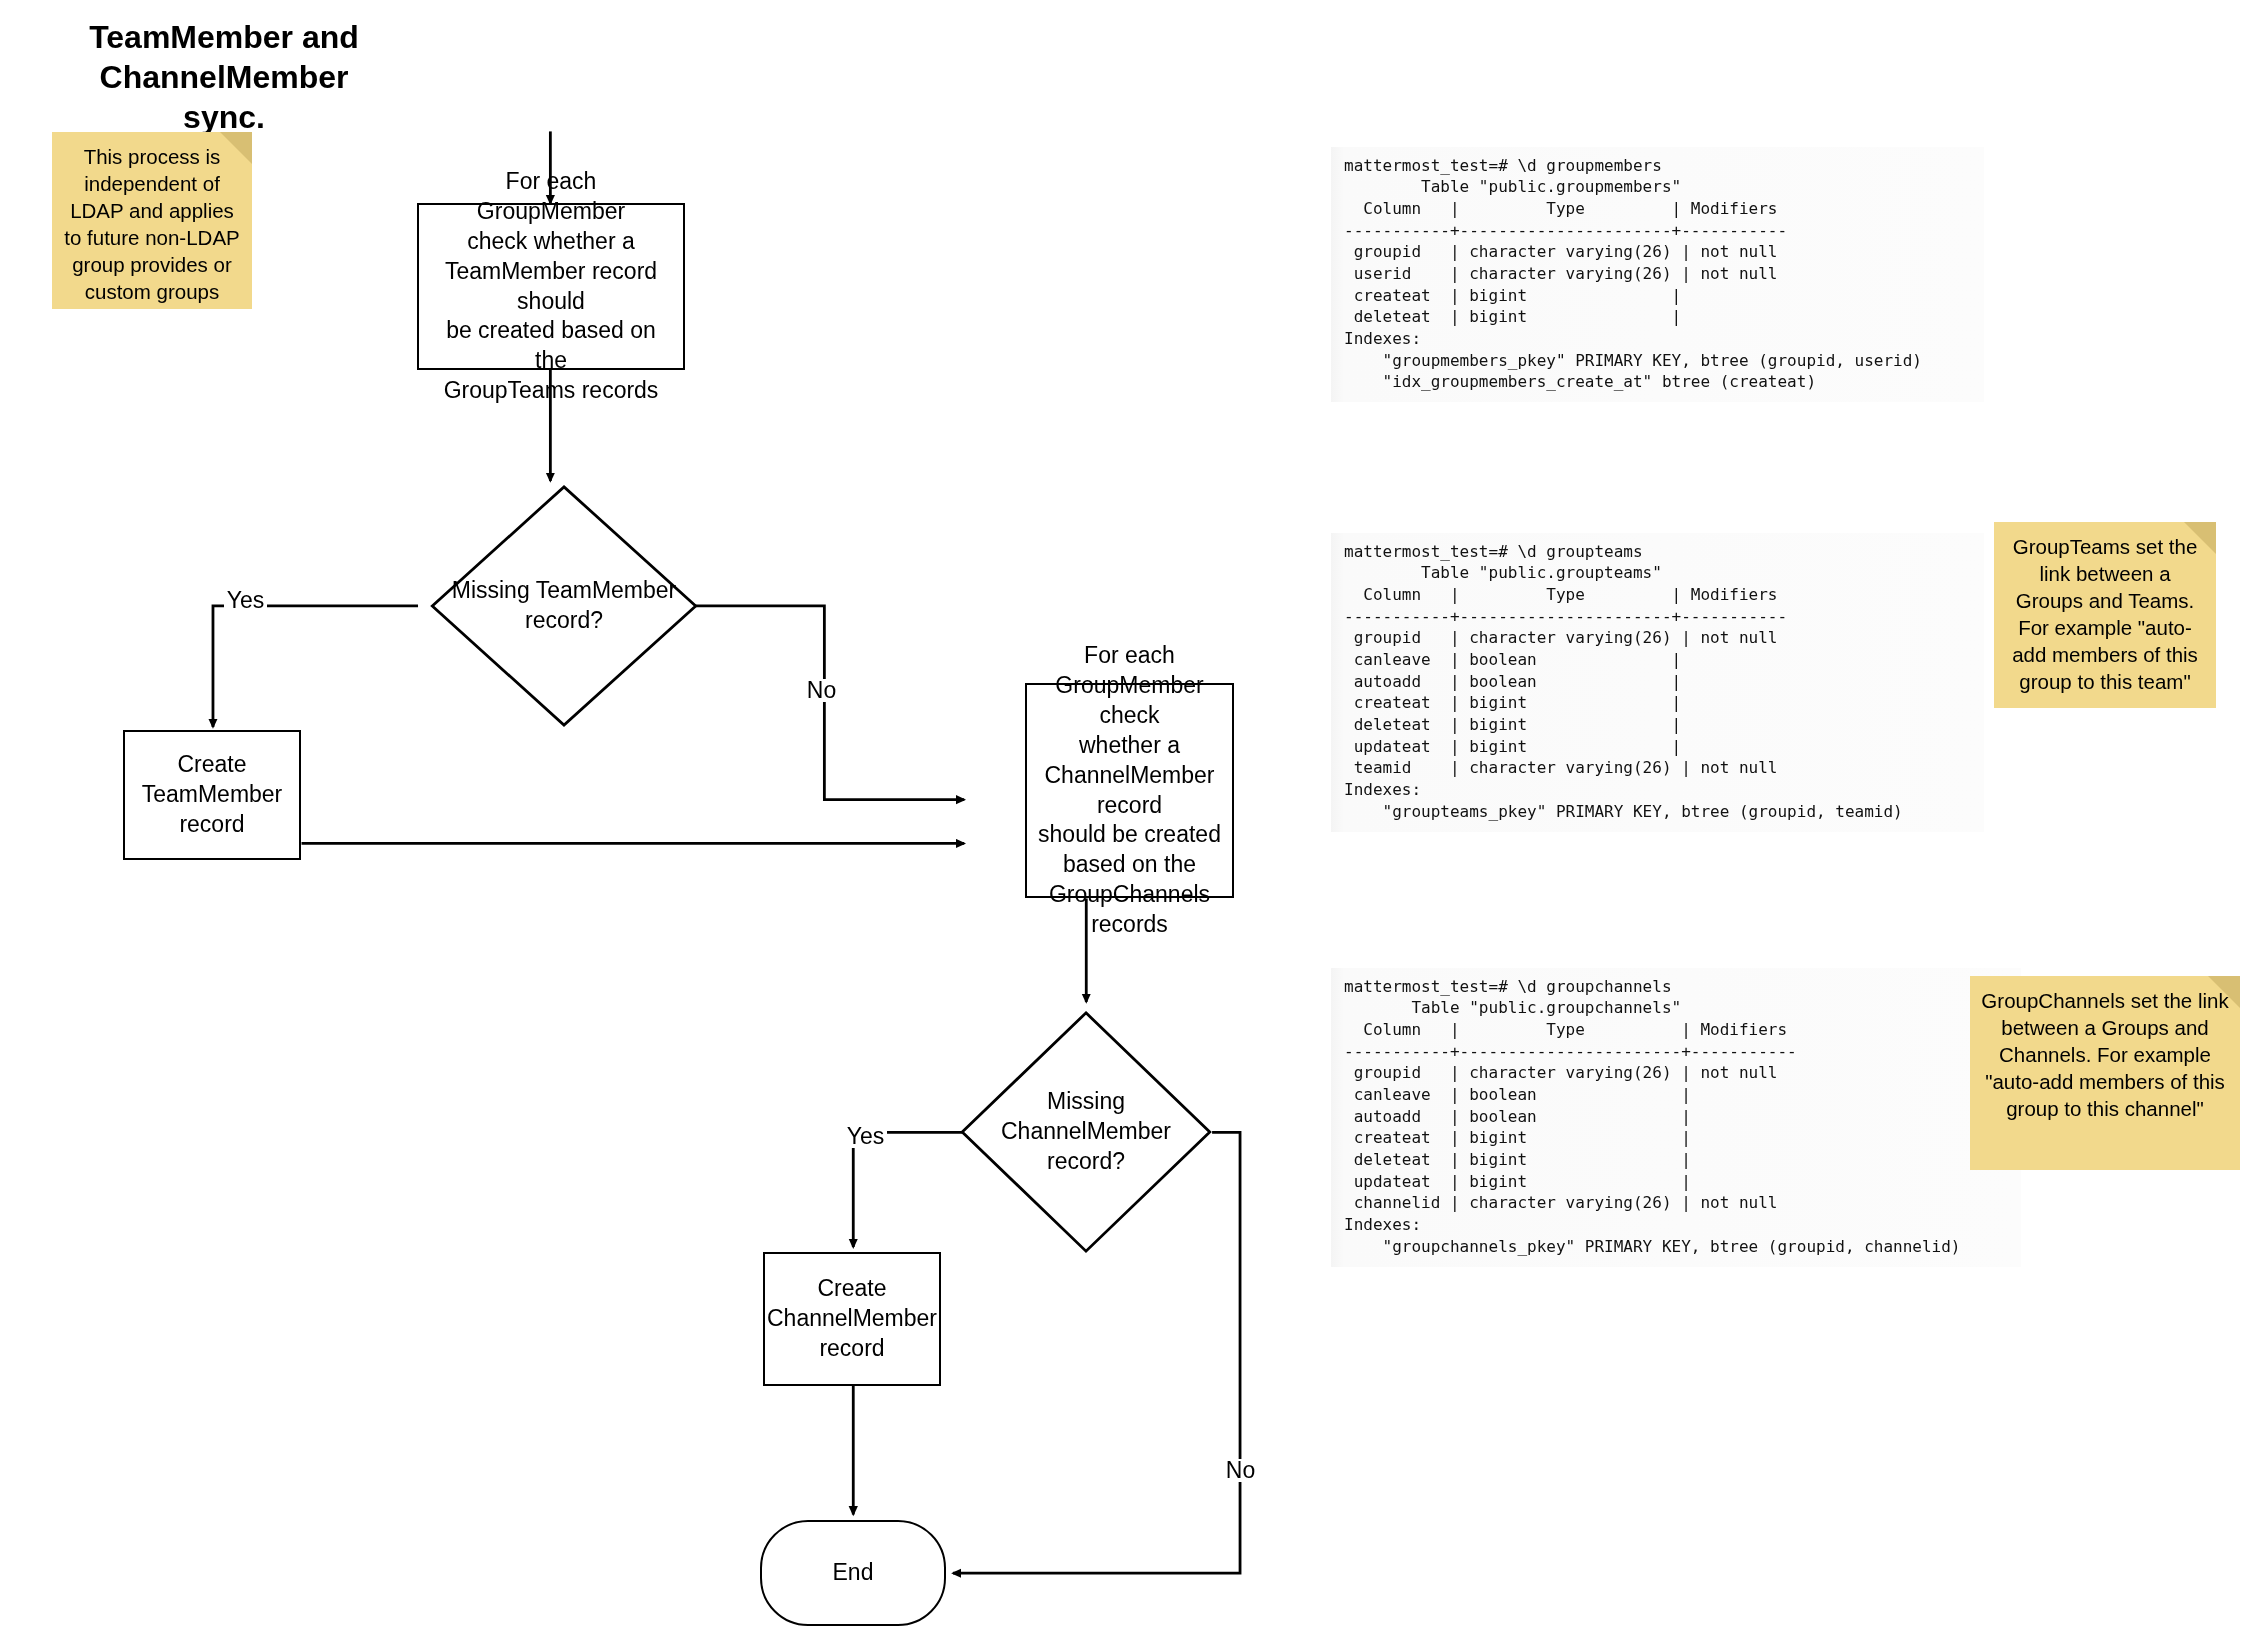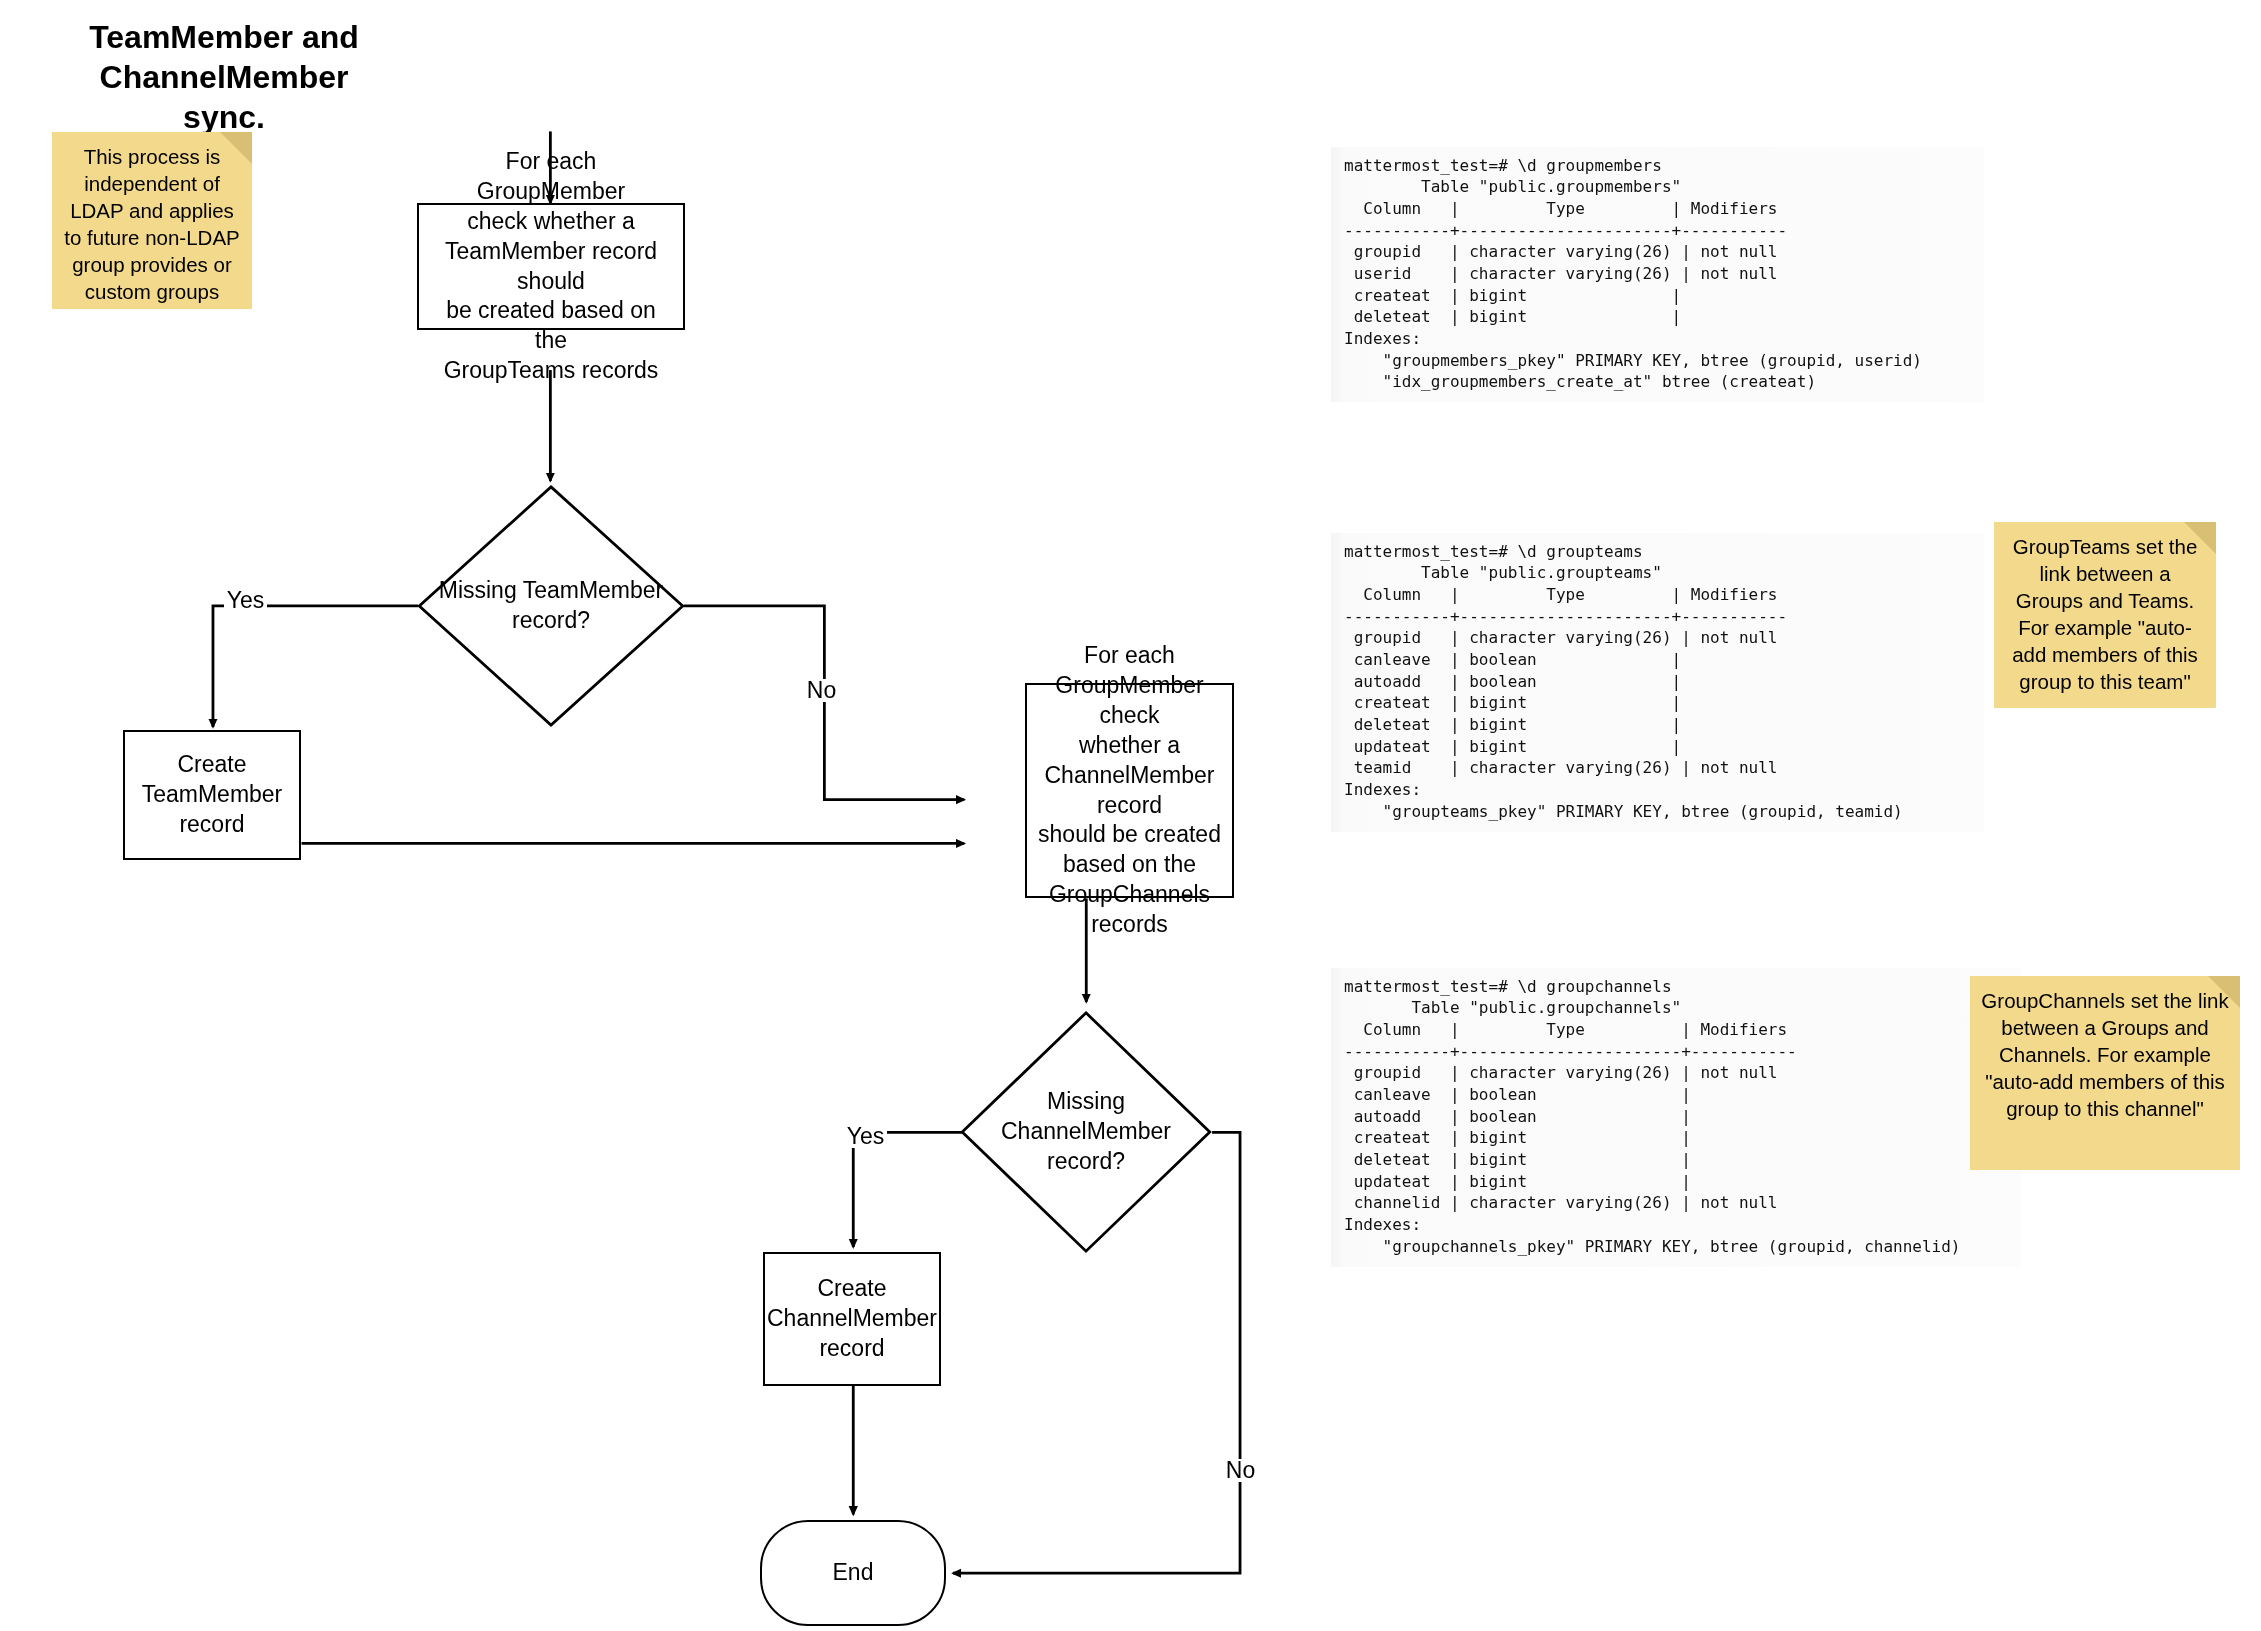--- a/index.html
+++ b/index.html
@@ -157,29 +157,29 @@
 
   <div class="fc-title">TeamMember and
 ChannelMember sync.</div>
 
   <div class="sticky" style="left:52px; top:132px; width:200px; height:177px;">
     <span class="fold"></span>
     <span>This process is independent of LDAP and applies to future non-LDAP group provides or custom groups</span>
   </div>
 
 
-  <div class="node" style="left:417px; top:203px; width:268px; height:127px;">
+  <div class="node" style="left:417px; top:203px; width:268px; height:167px;">
     <span>For each GroupMember
 check whether a
 TeamMember record should
 be created based on the
 GroupTeams records</span>
   </div>
 
-  <div class="diamond-wrap" style="left:417px; top:485px; width:268px; height:242px;">
+  <div class="diamond-wrap" style="left:430px; top:485px; width:268px; height:242px;">
     <svg width="268" height="242" viewBox="0 0 287 260">
       <polygon points="143.5,2 285,130 143.5,258 2,130" fill="#ffffff" stroke="#000000" stroke-width="3"></polygon>
     </svg>
     <div class="diamond-label">Missing TeamMember
 record?</div>
   </div>
 
   <div class="node" style="left:123px; top:730px; width:178px; height:130px;">
     <span>Create
 TeamMember

